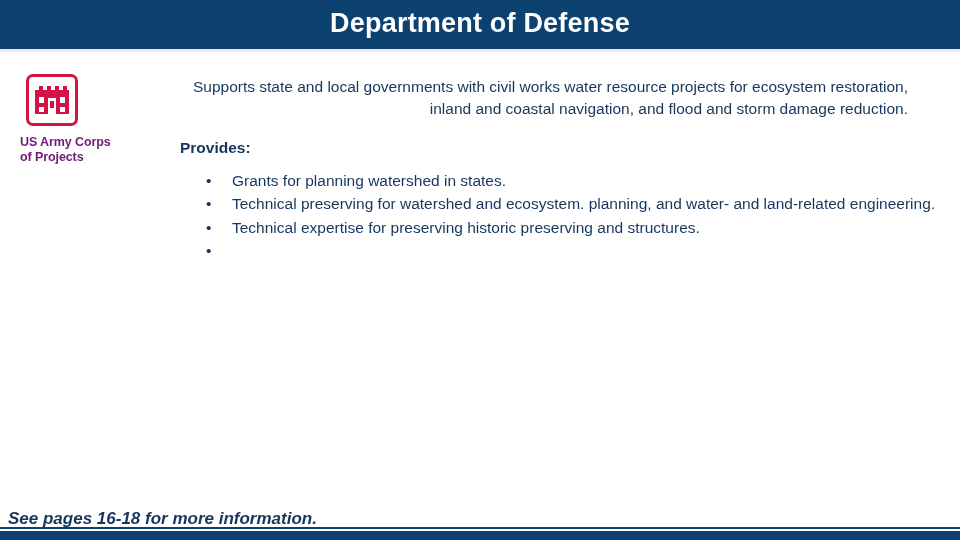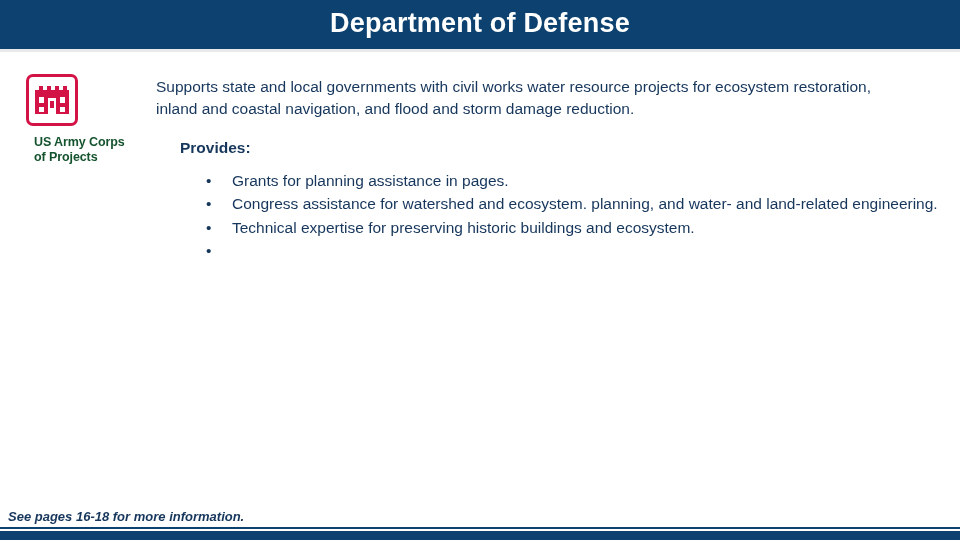--- a/index.html
+++ b/index.html
@@ -70,36 +70,37 @@
   }
   .logo-mark .castle {
     position: absolute;
     left: 6px;
     top: 7px;
     width: 34px;
     height: 32px;
   }
   .logo-text {
     margin-top: 9px;
-    margin-left: 16px;
+    margin-left: 2px;
     font-size: 12.5px;
     font-weight: bold;
-    color: #14532d;
+    color: #701a75;
     line-height: 1.22;
     letter-spacing: -0.1px;
   }
   
   .intro {
     position: absolute;
     left: 156px;
     top: 76px;
     width: 752px;
     font-size: 15.5px;
     color: #16365c;
     line-height: 1.42;
+    text-align: right;
   }
   .provides-label {
     position: absolute;
     left: 180px;
     top: 139px;
     font-size: 15.5px;
     font-weight: bold;
     color: #16365c;
     text-align: center;
   }
@@ -128,21 +129,21 @@
     font-size: 15.5px;
   }
   .bullets li b {
     font-weight: normal;
   }
   
   .footnote {
     position: absolute;
     left: 8px;
     top: 509px;
-    font-size: 13px;
+    font-size: 17px;
     font-style: italic;
     font-weight: bold;
     color: #16365c;
   }
   .footer-rule {
     position: absolute;
     left: 0;
     top: 527px;
     width: 960px;
     height: 2px;
@@ -184,29 +185,29 @@
     </div>
   </div>
 
   <div class="intro">Supports state and local governments with civil works water resource projects for ecosystem restoration, inland and coastal navigation, and flood and storm damage reduction.</div>
 
   <div class="provides-label">Provides:</div>
 
   <ul class="bullets">
     <li>
       <span class="dot">•</span>
-      <b>Grants</b><span> for planning assistance in pages.</span>
-    </li>
-    <li>
-      <span class="dot">•</span>
-      <b>Congress assistance</b><span> for watershed and ecosystem. planning, and water- and land-related engineering.</span>
-    </li>
-    <li>
-      <span class="dot">•</span>
-      <b>Technical expertise</b><span> for preserving historic buildings and ecosystem.</span>
+      <b>Grants</b><span> for planning watershed in states.</span>
+    </li>
+    <li>
+      <span class="dot">•</span>
+      <b>Technical preserving</b><span> for watershed and ecosystem. planning, and water- and land-related engineering.</span>
+    </li>
+    <li>
+      <span class="dot">•</span>
+      <b>Technical expertise</b><span> for preserving historic preserving and structures.</span>
     </li>
     <li>
       <span class="dot">•</span>
       <b></b>
     </li>
   </ul>
 
   <div class="footnote">See pages 16-18 for more information.</div>
   <div class="footer-rule"></div>
   <div class="footer-bar"></div>

